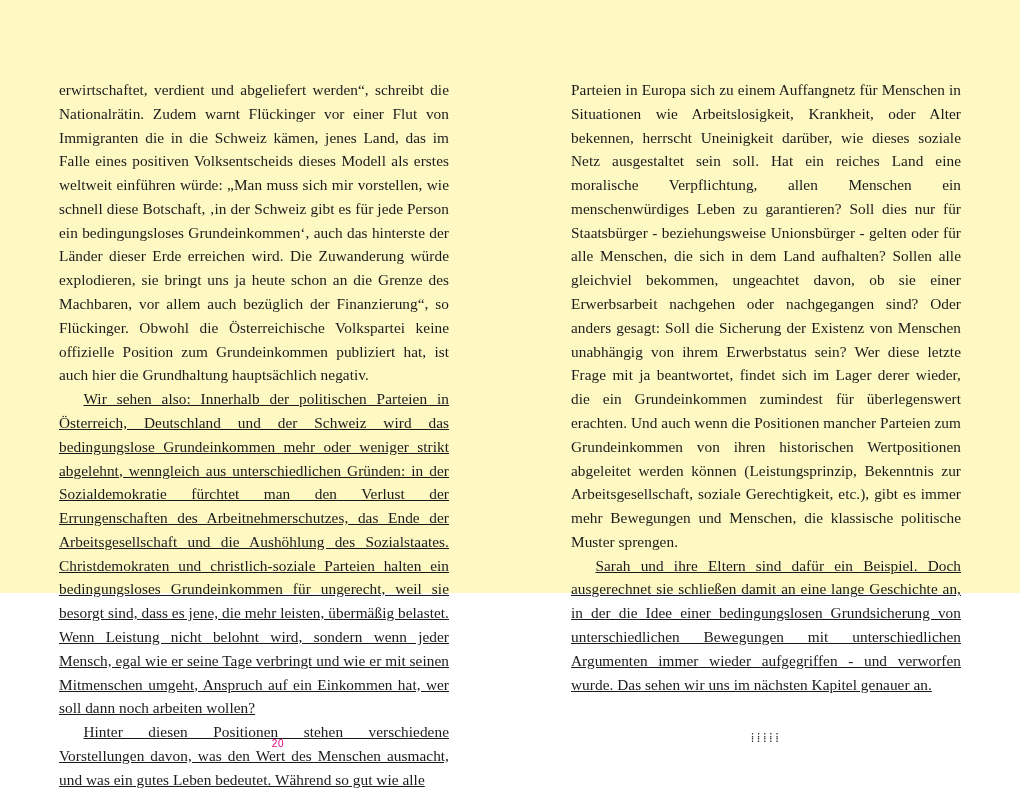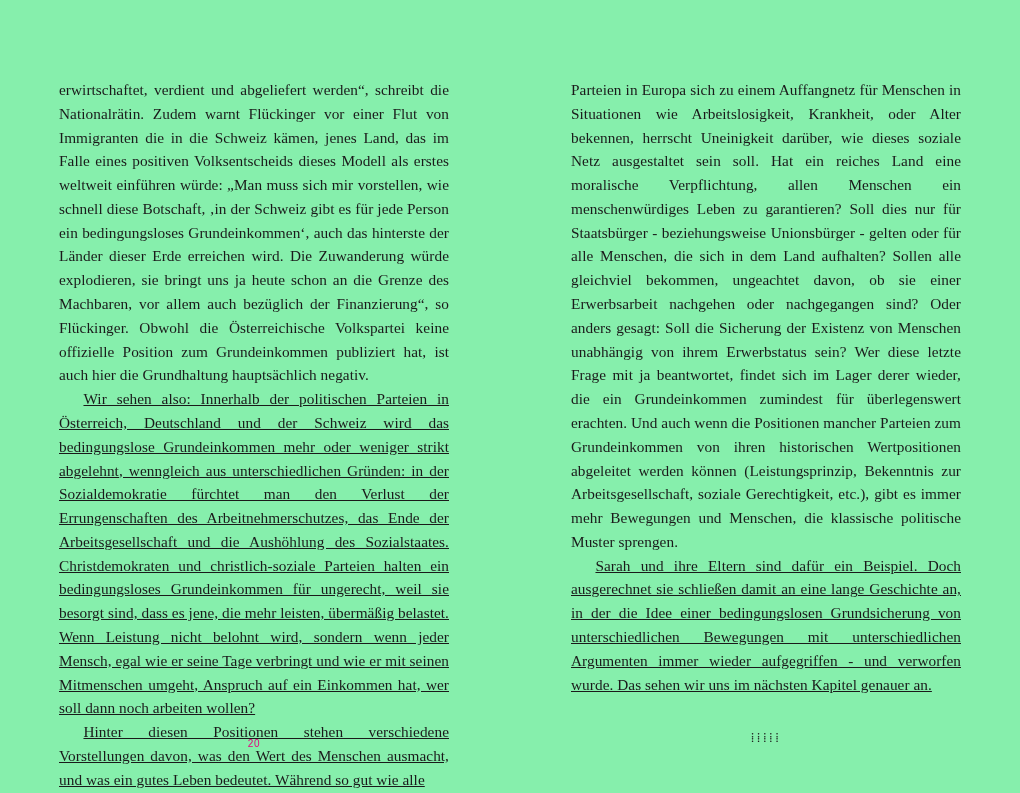--- a/index.html
+++ b/index.html
@@ -10,22 +10,22 @@
   body {
     width: 1020px;
     height: 793px;
     font-family: "Liberation Serif", serif;
     color: #1a1a1a;
     overflow: hidden;
   }
   .page {
     position: relative;
     width: 1020px;
-    height: 793px;
-    background: #86efac;
+    height: 593px;
+    background: #fef9c3;
   }
   .spread {
     position: absolute;
     top: 78px;
     left: 0;
     width: 1020px;
     display: flex;
     justify-content: center;
     gap: 122px;
   }
@@ -48,20 +48,21 @@
   .folio {
     position: absolute;
     left: 0;
     top: 738px;
     width: 508px;
     text-align: center;
     font-family: "Liberation Sans", sans-serif;
     font-size: 10px;
     letter-spacing: 0.6px;
     color: #e4007f;
+    padding-left: 24px;
   }
   .ornament {
     margin-top: 34px;
     text-align: center;
     font-size: 13px;
     letter-spacing: 2.5px;
     color: #1a1a1a;
   }
 </style>
 </head>

